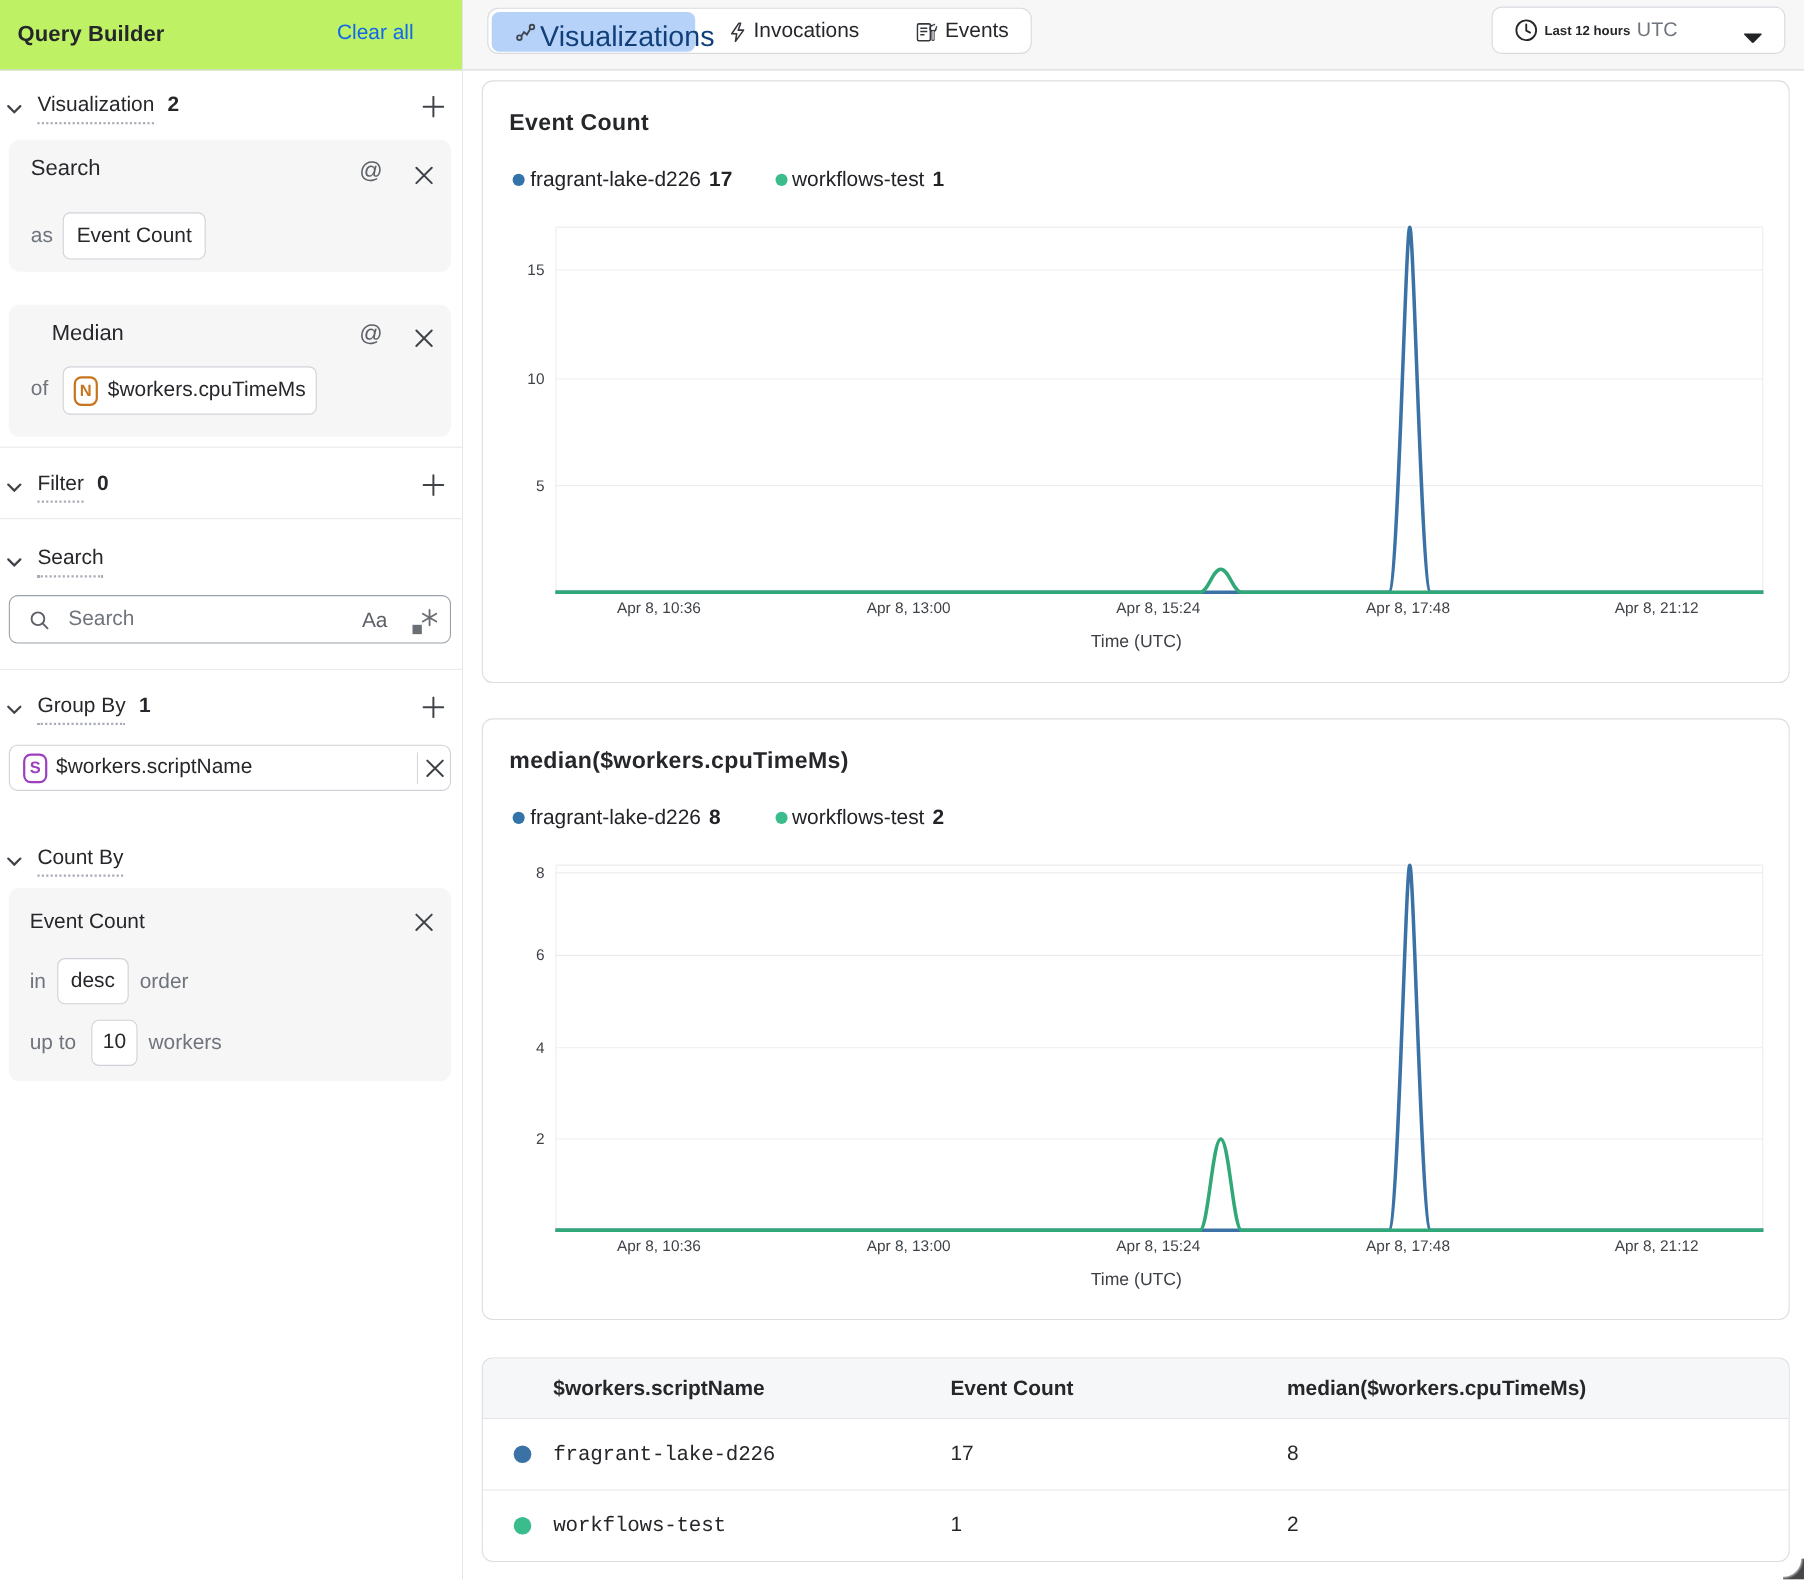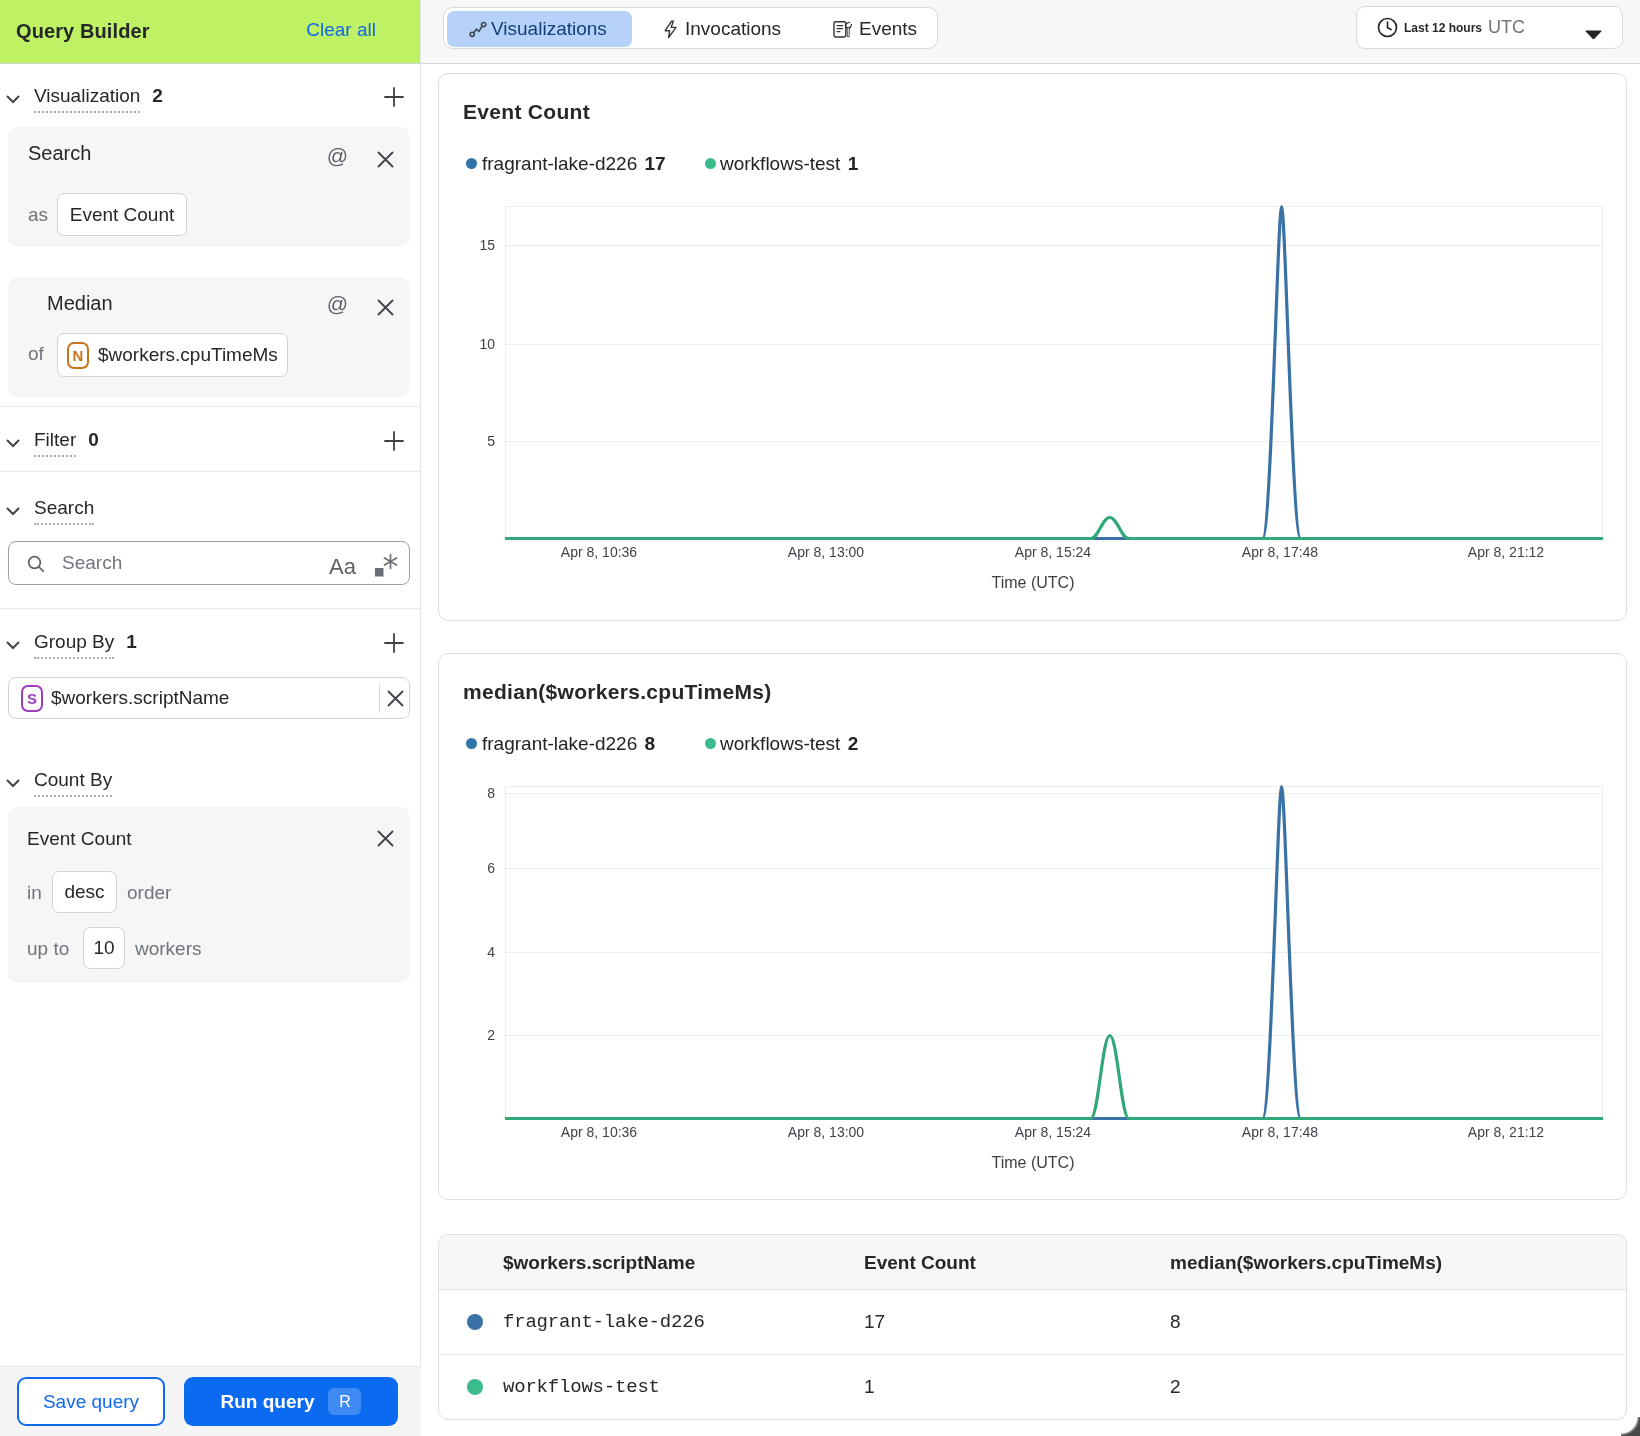--- a/index.html
+++ b/index.html
@@ -123,21 +123,21 @@
           <path d="M1.5 1.5 L7 7 L12.5 1.5" fill="none" stroke="#3f4348" stroke-width="2" stroke-linecap="round"></path>
         </svg>
       <span class="sec-title">Search</span>
     </div>
     <div class="abs" style="left:8px; top:541px; width:402px; height:44px; background:#fff; border:1px solid #9aa0a8; border-radius:8px;">
       <svg class="abs" style="left:18px; top:13px;" width="18" height="18" viewBox="0 0 18 18">
           <circle cx="7.5" cy="7.5" r="5.8" fill="none" stroke="#5d6167" stroke-width="1.7"></circle>
           <path d="M12 12 L16.2 16.2" stroke="#5d6167" stroke-width="1.7" stroke-linecap="round"></path>
         </svg>
       <span class="abs" style="left:53px; top:10px; font-size:19px; color:#70757d;">Search</span>
-      <span class="abs" style="left:320px; top:12px; font-size:22px; color:#5d6167;">Aa</span>
+      <span class="abs" style="left:320px; top:12px; font-size:19px; color:#5d6167;">Aa</span>
       <svg class="abs" style="left:362px; top:10px;" width="28" height="26" viewBox="0 0 28 26">
           <rect x="4" y="16" width="8.5" height="8.5" fill="#6b6f75"></rect>
           <g stroke="#6b6f75" stroke-width="1.7" stroke-linecap="round">
             <path d="M19.5 2.5 V16.5 M13.4 6 L25.6 13 M25.6 6 L13.4 13"></path>
           </g>
         </svg>
     </div>
 
     <div class="abs" style="left:0; top:608px; width:421px; border-top:1px solid #e8e9ec;"></div>
 
@@ -174,38 +174,34 @@
           <path d="M1.5 1.5 L15.5 15.5 M15.5 1.5 L1.5 15.5" stroke="#3f4348" stroke-width="1.8" stroke-linecap="round"></path>
         </svg>
       <span class="graytxt" style="position:absolute; left:19px; top:75px;">in</span>
       <div class="whitebox" style="position:absolute; left:44px; top:64px; width:65px; height:42px;">desc</div>
       <span class="graytxt" style="position:absolute; left:119px; top:75px;">order</span>
       <span class="graytxt" style="position:absolute; left:19px; top:131px;">up to</span>
       <div class="whitebox" style="position:absolute; left:75px; top:120px; width:42px; height:42px;">10</div>
       <span class="graytxt" style="position:absolute; left:127px; top:131px;">workers</span>
     </div>
 
-    <div id="sb-footer">
-      <div id="save-btn">Save query</div>
-      <div id="run-btn">Run query <span class="kbd">R</span></div>
-    </div>
   </div>
 
   <div id="main">
     <div id="topbar">
       <div id="tabs">
         <div class="abs" style="left:3px; top:3px; width:185px; height:36px; background:#b7d2f8; border-radius:7px;"></div>
         <svg class="abs" style="left:25px; top:13px;" width="18" height="17" viewBox="0 0 18 17">
             <g fill="none" stroke="#3d4650" stroke-width="1.6">
               <circle cx="3.2" cy="13.3" r="2.1"></circle>
               <circle cx="14.6" cy="3.6" r="2.1"></circle>
               <path d="M4.8 11.9 L7.4 8.2 L10 10.4 L13 5.3"></path>
             </g>
           </svg>
-        <span class="abs" style="left:47px; top:10px; font-size:19px; color:#113f79; font-weight:500;">Visualizations</span>
+        <span class="abs" style="left:47px; top:10px; font-size:26px; color:#113f79; font-weight:500;">Visualizations</span>
         <svg class="abs" style="left:219px; top:12px;" width="15" height="19" viewBox="0 0 15 19">
             <path d="M8.6 1.2 L2.2 10.7 H6.7 L5.6 17.6 L13 7.4 H8.1 L10.3 1.2 Z" fill="none" stroke="#33363b" stroke-width="1.4" stroke-linejoin="round"></path>
           </svg>
         <span class="abs" style="left:241px; top:10px; font-size:19px;">Invocations</span>
         <svg class="abs" style="left:389px; top:12px;" width="21" height="19" viewBox="0 0 21 19">
             <g fill="none" stroke="#33363b" stroke-width="1.4">
               <rect x="1" y="1.7" width="11.8" height="15.3" rx="1.4"></rect>
               <path d="M3.6 5.6 H10 M3.6 8.6 H10 M3.6 11.6 H7.4"></path>
               <circle cx="15.2" cy="5.6" r="2.7"></circle>
             </g>

